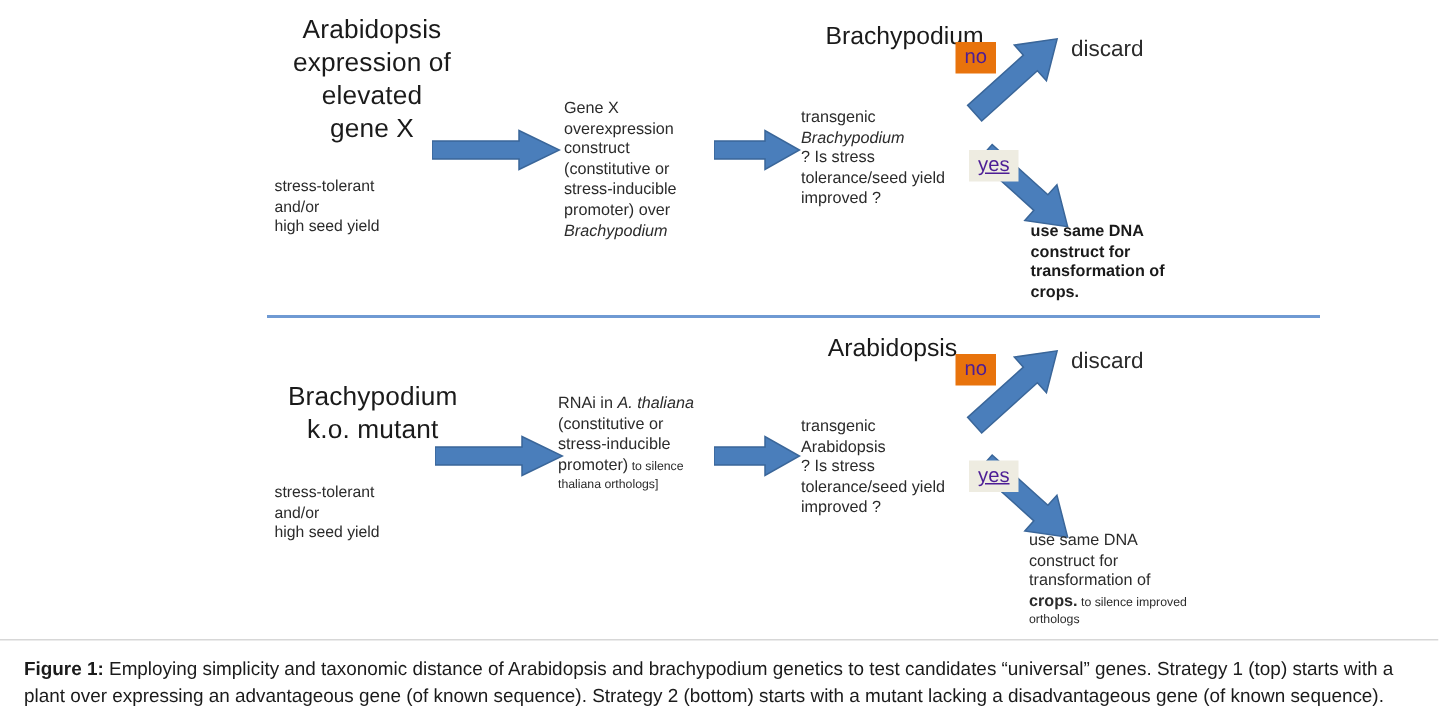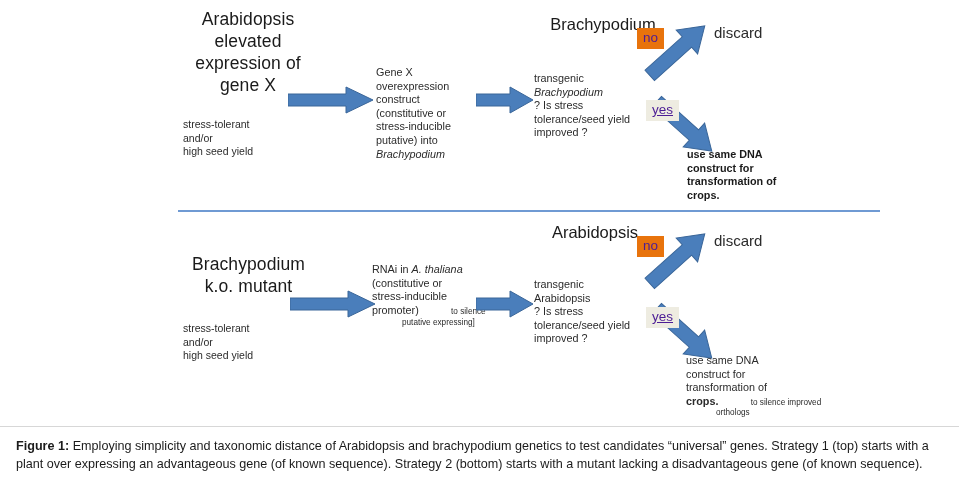--- a/index.html
+++ b/index.html
@@ -48,21 +48,20 @@
   .body-text {
     font-size: 10.8px;
     line-height: 13.6px;
     color: #2b2b2b;
   }
   .body-text .it { font-style: italic; }
   .tiny-text {
     font-size: 8.2px;
     line-height: 10px;
     color: #2b2b2b;
-    padding-left: 30px;
   }
   .bold-out {
     font-size: 10.8px;
     line-height: 13.6px;
     font-weight: bold;
     color: #1a1a1a;
   }
   .plain-out {
     font-size: 10.8px;
     line-height: 13.6px;
@@ -120,22 +119,22 @@
   }
   .caption-text .cap-label { font-weight: bold; }
 </style>
 </head>
 <body>
 
 <div class="canvas">
 
   <div class="abs heading-big" style="left:168px; top:8px; width:160px;">
     <div>Arabidopsis</div>
+    <div>expression of</div>
     <div>elevated</div>
-    <div>expression of</div>
     <div>gene X</div>
   </div>
 
   <div class="abs small-note" style="left:183px; top:118px; width:150px;">
     <div>stress-tolerant</div>
     <div>and/or</div>
     <div>high seed yield</div>
   </div>
 
   <div class="abs arrow-wrap" style="left:288px; top:86px;">
@@ -143,21 +142,21 @@
       <polygon points="0,8 58,8 58,1 85,14 58,27 58,20 0,20" fill="#4a7ebb" stroke="#3a6699" stroke-width="1"></polygon>
     </svg>
   </div>
 
   <div class="abs body-text" style="left:376px; top:66px; width:108px;">
     <div>Gene X</div>
     <div>overexpression</div>
     <div>construct</div>
     <div>(constitutive or</div>
     <div>stress-inducible</div>
-    <div>putative) into</div>
+    <div>promoter) over</div>
     <div class="it">Brachypodium</div>
   </div>
 
   <div class="abs arrow-wrap" style="left:476px; top:86px;">
     <svg width="58" height="28" viewBox="0 0 58 28">
       <polygon points="0,8 34,8 34,1 57,14 34,27 34,20 0,20" fill="#4a7ebb" stroke="#3a6699" stroke-width="1"></polygon>
     </svg>
   </div>
 
   <div class="abs heading-mid" style="left:508px; top:14px; width:190px;">Brachypodium</div>
@@ -216,21 +215,21 @@
     <svg width="86" height="28" viewBox="0 0 86 28">
       <polygon points="0,8 58,8 58,1 85,14 58,27 58,20 0,20" fill="#4a7ebb" stroke="#3a6699" stroke-width="1"></polygon>
     </svg>
   </div>
 
   <div class="abs body-text" style="left:372px; top:263px; width:120px;">
     <div><span>RNAi in </span><span class="it">A. thaliana</span></div>
     <div>(constitutive or</div>
     <div>stress-inducible</div>
     <div><span>promoter)</span><span class="tiny-text"> to silence</span></div>
-    <div class="tiny-text" style="margin-top:1px;">putative expressing]</div>
+    <div class="tiny-text" style="margin-top:1px;">thaliana orthologs]</div>
   </div>
 
   <div class="abs arrow-wrap" style="left:476px; top:290px;">
     <svg width="58" height="28" viewBox="0 0 58 28">
       <polygon points="0,8 34,8 34,1 57,14 34,27 34,20 0,20" fill="#4a7ebb" stroke="#3a6699" stroke-width="1"></polygon>
     </svg>
   </div>
 
   <div class="abs heading-mid" style="left:500px; top:222px; width:190px;">Arabidopsis</div>
 

